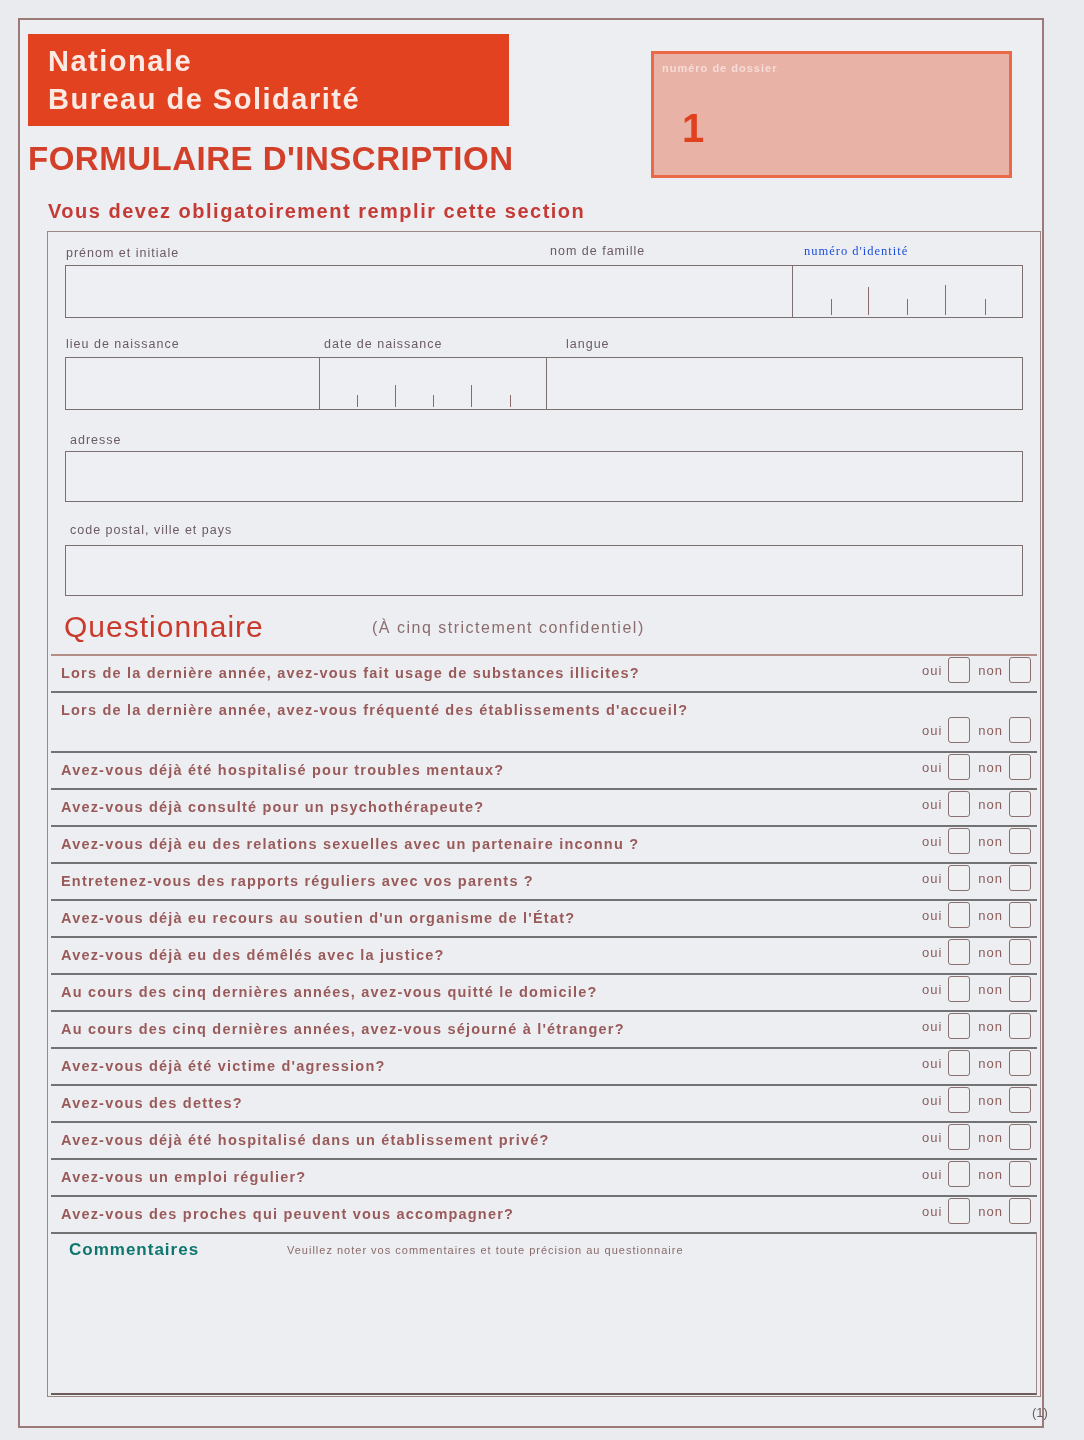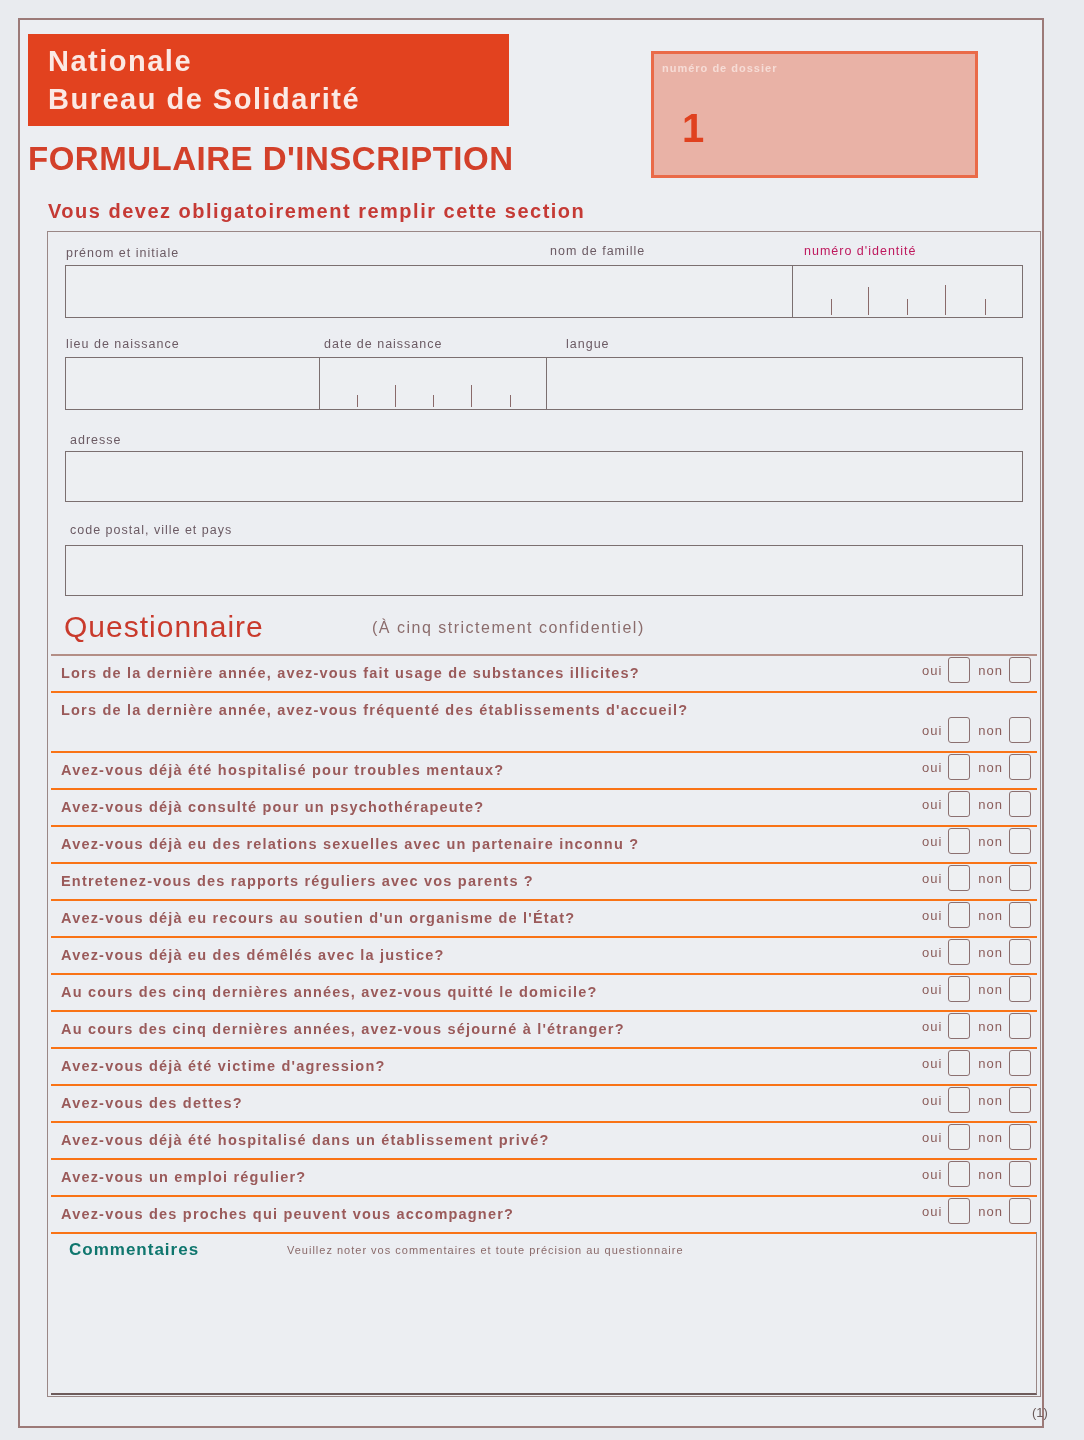--- a/index.html
+++ b/index.html
@@ -1,33 +1,33 @@
 <!DOCTYPE html>
 <html><head>
 <meta charset="utf-8">
 <style>
   html,body{margin:0;padding:0;}
   body{width:1084px;height:1440px;background:#e9ebef;font-family:"Liberation Sans",sans-serif;position:relative;overflow:hidden;}
   .page{position:absolute;left:18px;top:18px;width:1026px;height:1410px;border:2px solid #9c7a78;background:#eceef2;box-sizing:border-box;}
   .brand{position:absolute;left:28px;top:34px;width:481px;height:92px;background:#e2421f;box-sizing:border-box;padding:8px 0 0 20px;}
   .brand span{display:block;color:#fbe9e4;font-weight:bold;font-size:29px;line-height:38px;letter-spacing:1.5px;}
   .title{position:absolute;left:28px;top:140px;color:#d3402a;font-weight:bold;font-size:33px;letter-spacing:0.5px;}
-  .numbox{position:absolute;left:651px;top:51px;width:327px;height:127px;border:3px solid #ea6a48;background:#e9b2a6;box-sizing:border-box;}
+  .numbox{position:absolute;left:651px;top:51px;width:361px;height:127px;border:3px solid #ea6a48;background:#e9b2a6;box-sizing:border-box;}
   .numbox .hdr{position:absolute;left:8px;top:8px;width:210px;height:14px;color:#f6dcd6;font-size:11px;font-weight:bold;letter-spacing:1px;overflow:hidden;white-space:nowrap;}
   .numbox .num{position:absolute;left:28px;top:52px;color:#e0411f;font-weight:bold;font-size:40px;}
   .section-heading{position:absolute;left:48px;top:200px;color:#c53a35;font-weight:bold;font-size:20px;letter-spacing:1.5px;}
   .frame{position:absolute;left:47px;top:231px;width:994px;height:1166px;border:1px solid #9a8786;box-sizing:border-box;}
   .lbl{position:absolute;color:#6b5a63;font-size:12.5px;letter-spacing:1px;white-space:nowrap;}
-  .lbl.red{color:#be185d;}
+  .lbl.red{color:#1d4ed8;font-family:Liberation Serif, serif;}
   .box{position:absolute;border:1.5px solid #7b6f70;background:#edeff2;box-sizing:border-box;}
   .tick{position:absolute;bottom:2px;width:1px;background:#8a6a6a;}
   .q-title{position:absolute;left:64px;top:610px;color:#c93a2c;font-weight:normal;font-size:30px;letter-spacing:1px;}
   .q-sub{position:absolute;left:372px;top:619px;color:#8b6c6c;font-size:16px;letter-spacing:1.5px;}
   .qtable{position:absolute;left:51px;top:654px;width:986px;border-top:2px solid #b38e86;}
-  .qrow{position:relative;border-bottom:2px solid #f97316;box-sizing:border-box;height:37px;}
+  .qrow{position:relative;border-bottom:2px solid #737373;box-sizing:border-box;height:37px;}
   .qrow.tall{height:60px;}
   .qtext{position:absolute;left:10px;top:9px;color:#9a5a5a;font-size:14.5px;letter-spacing:1.2px;white-space:nowrap;font-weight:bold;}
   .opts{position:absolute;right:2px;bottom:8px;display:flex;align-items:center;text-align:center;}
   .opt-lbl{color:#8b5d5b;font-size:13px;margin-right:6px;letter-spacing:1px;}
   .chk{width:22px;height:26px;border:1.5px solid #8b7070;border-radius:3px;background:#eef0f2;box-sizing:border-box;margin-right:8px;}
   .chk.last{margin-right:4px;}
   .comments{position:absolute;left:51px;top:1232px;width:986px;height:163px;border-bottom:2px solid #6d5b5b;border-right:1px solid #9a8786;box-sizing:border-box;}
   .comments .ct{position:absolute;left:18px;top:8px;color:#0f766e;font-weight:bold;font-size:17px;letter-spacing:1px;}
   .comments .cs{position:absolute;left:236px;top:12px;color:#8a6a6a;font-size:11px;letter-spacing:1px;white-space:nowrap;}
   .pagenum{position:absolute;left:1032px;top:1405px;color:#6a5a5a;font-size:13px;}

